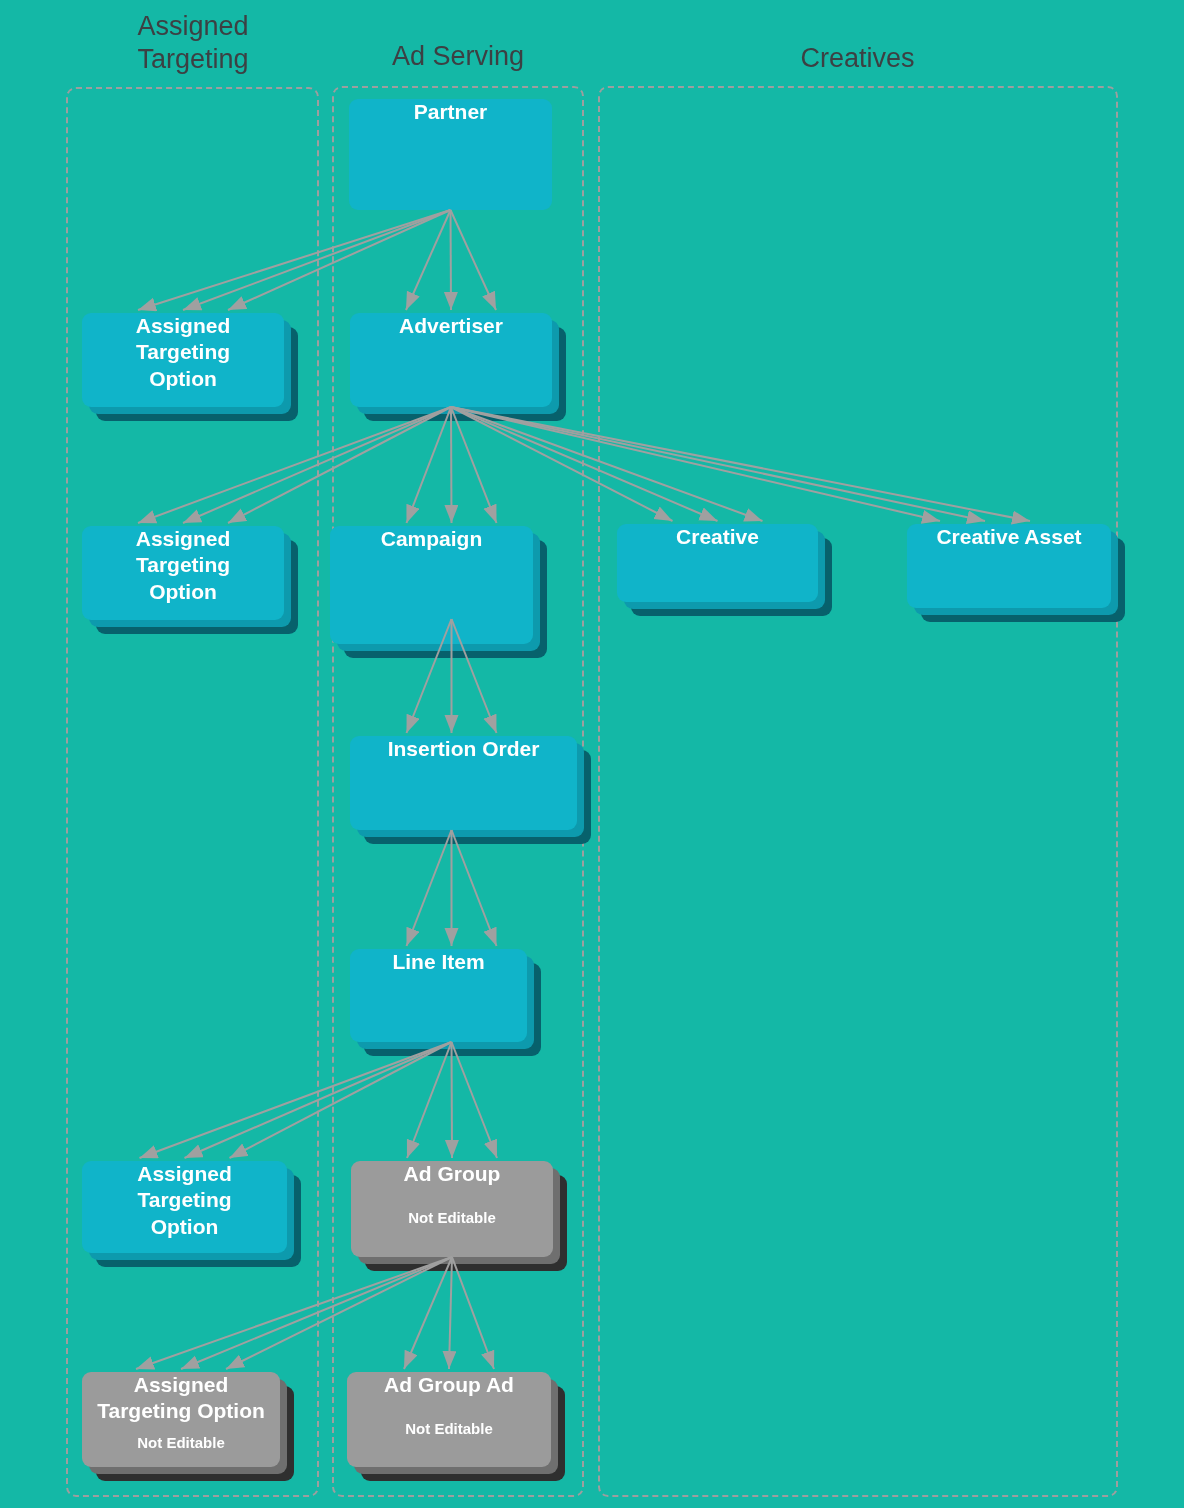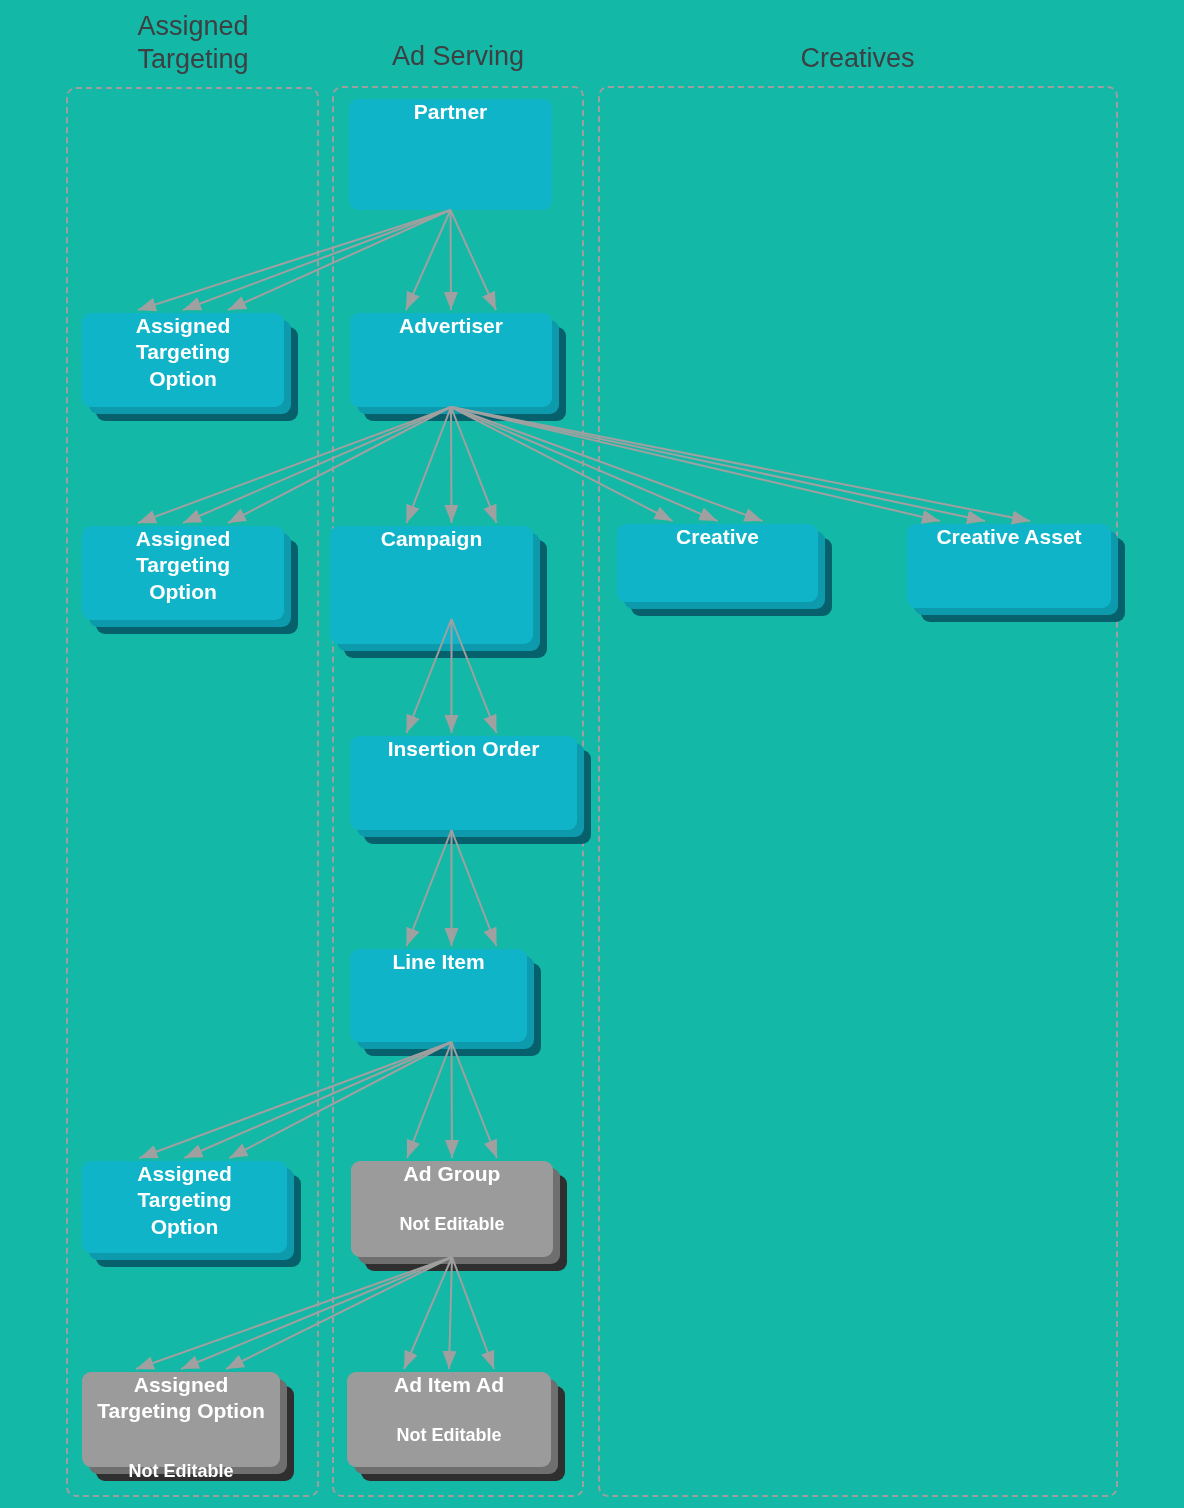--- a/index.html
+++ b/index.html
@@ -40,23 +40,23 @@
     text-align:center;
     color:var(--node-text,#ffffff);
     font-weight:bold;
     z-index:2;
   }
   .cyan{background:var(--cyan,#10b4c9);}
   .cyan.stack{box-shadow:7px 7px 0 var(--cyan-mid,#0d9aad),14px 14px 0 var(--cyan-back,#07616c);}
   .gray{background:var(--gray,#9b9b9b);}
   .gray.stack{box-shadow:7px 7px 0 var(--gray-mid,#6f6f6f),14px 14px 0 var(--gray-back,#2f2f2f);}
   .label{font-size:21px;line-height:1.26;white-space:pre-line;}
-  .has-note{}
+  .has-note{gap:22px;}
   .has-note.tight{gap:9px;}
-  .note{font-size:18px;margin-top:27px;}
+  .note{font-size:15px;}
   #arrows{
     position:absolute;
     left:0;top:0;
     width:1184px;height:1508px;
     z-index:4;
     pointer-events:none;
   }
   #arrows line{stroke:var(--arrow,#a0a0a0);stroke-width:2;}
   #arrows marker path{fill:var(--arrow,#a0a0a0);}
 </style>
@@ -125,21 +125,21 @@
     <div class="note">Not Editable</div>
   </div>
 
   <div class="node gray stack has-note tight" style="left:82px;top:1372px;width:198px;height:95px">
     <div class="label">Assigned
 Targeting Option</div>
     <div class="note">Not Editable</div>
   </div>
 
   <div class="node gray stack has-note" style="left:347px;top:1372px;width:204px;height:95px">
-    <div class="label">Ad Item Ad</div>
+    <div class="label">Ad Group Ad</div>
     <div class="note">Not Editable</div>
   </div>
 
   <svg id="arrows" viewBox="0 0 1184 1508" xmlns="http://www.w3.org/2000/svg">
     <defs>
       <marker id="arrowhead" markerWidth="10" markerHeight="8" refX="9" refY="3.5" orient="auto" markerUnits="strokeWidth">
         <path d="M0,0 L9,3.5 L0,7 Z"></path>
       </marker>
     </defs>
   <line x1="450.5" y1="210" x2="138" y2="310" marker-end="url(#arrowhead)"></line>

